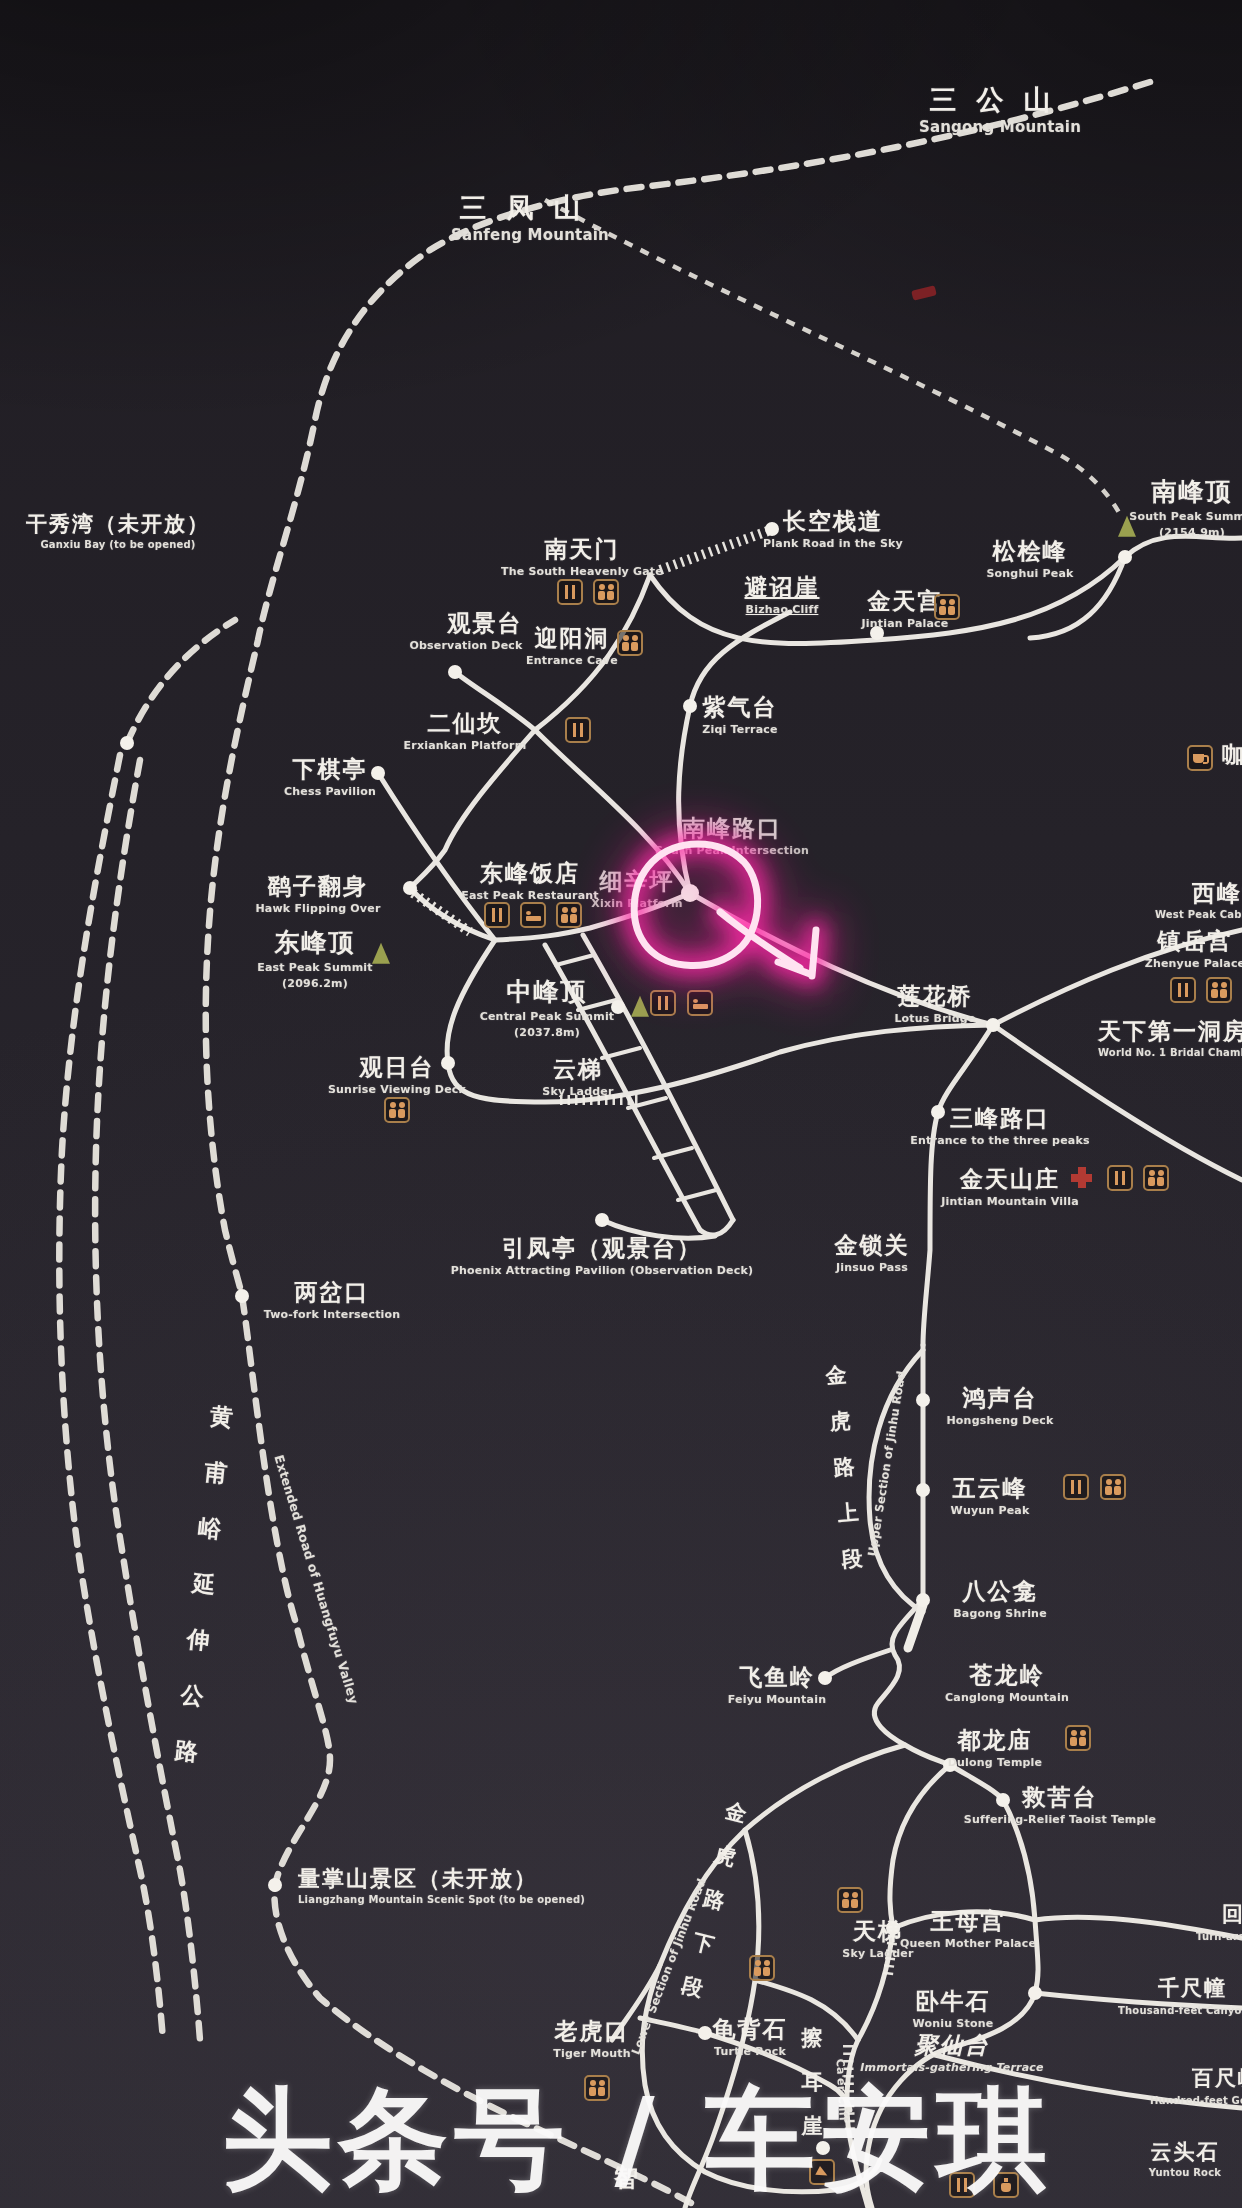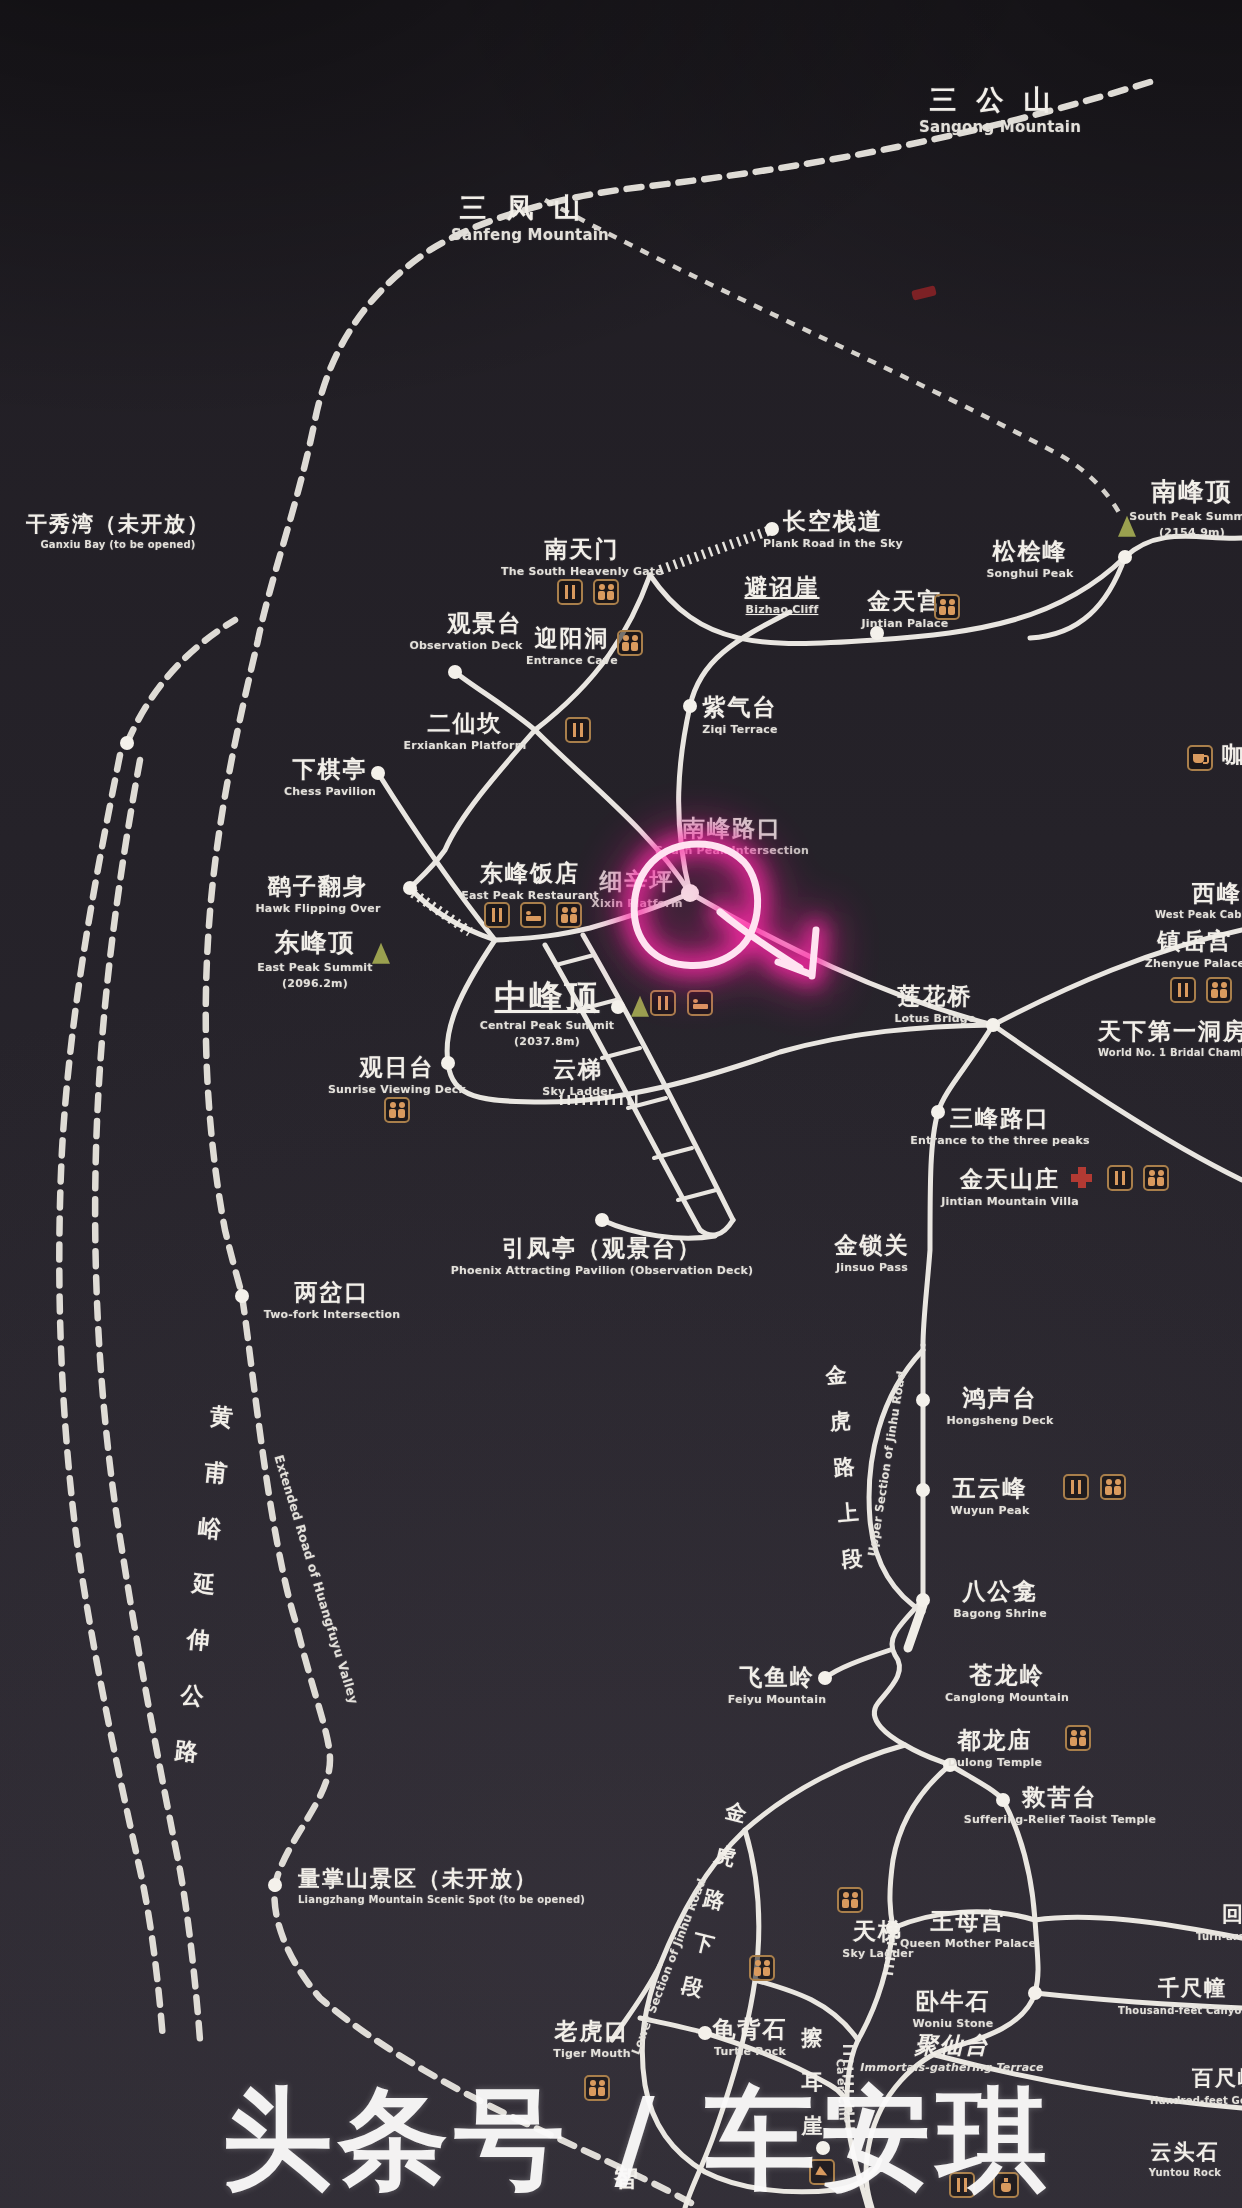--- a/index.html
+++ b/index.html
@@ -181,21 +181,21 @@
       <div class="lbl" style="left: 530px; top: 860px;">
         <div class="cn">东峰饭店</div>
         <div class="en">East Peak Restaurant</div>
       </div>
       <div class="lbl" style="left: 315px; top: 929px;">
         <div class="cn" style="font-size: 25px;">东峰顶</div>
         <div class="en">East Peak Summit</div>
         <div class="en">(2096.2m)</div>
       </div>
       <div class="lbl" style="left: 547px; top: 978px;">
-        <div class="cn" style="font-size: 33px; text-decoration: underline;">中峰顶</div>
+        <div class="cn" style="font-size: 25px;">中峰顶</div>
         <div class="en">Central Peak Summit</div>
         <div class="en">(2037.8m)</div>
       </div>
       <div class="lbl" style="left: 1195px; top: 928px;">
         <div class="cn">镇岳宫</div>
         <div class="en">Zhenyue Palace</div>
       </div>
       <div class="lbl al" style="left: 1192px; top: 880px;">
         <div class="cn" style="font-size: 23px;">西峰索道</div>
       </div>

